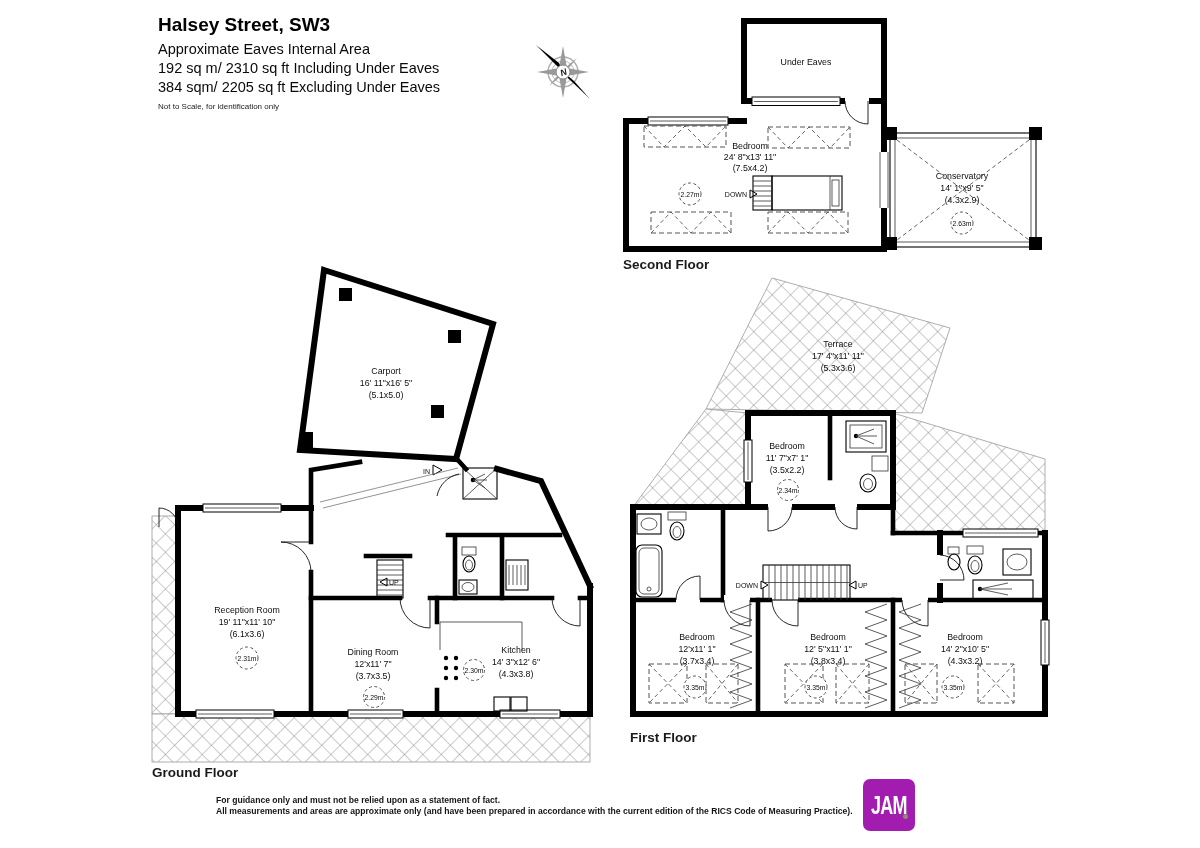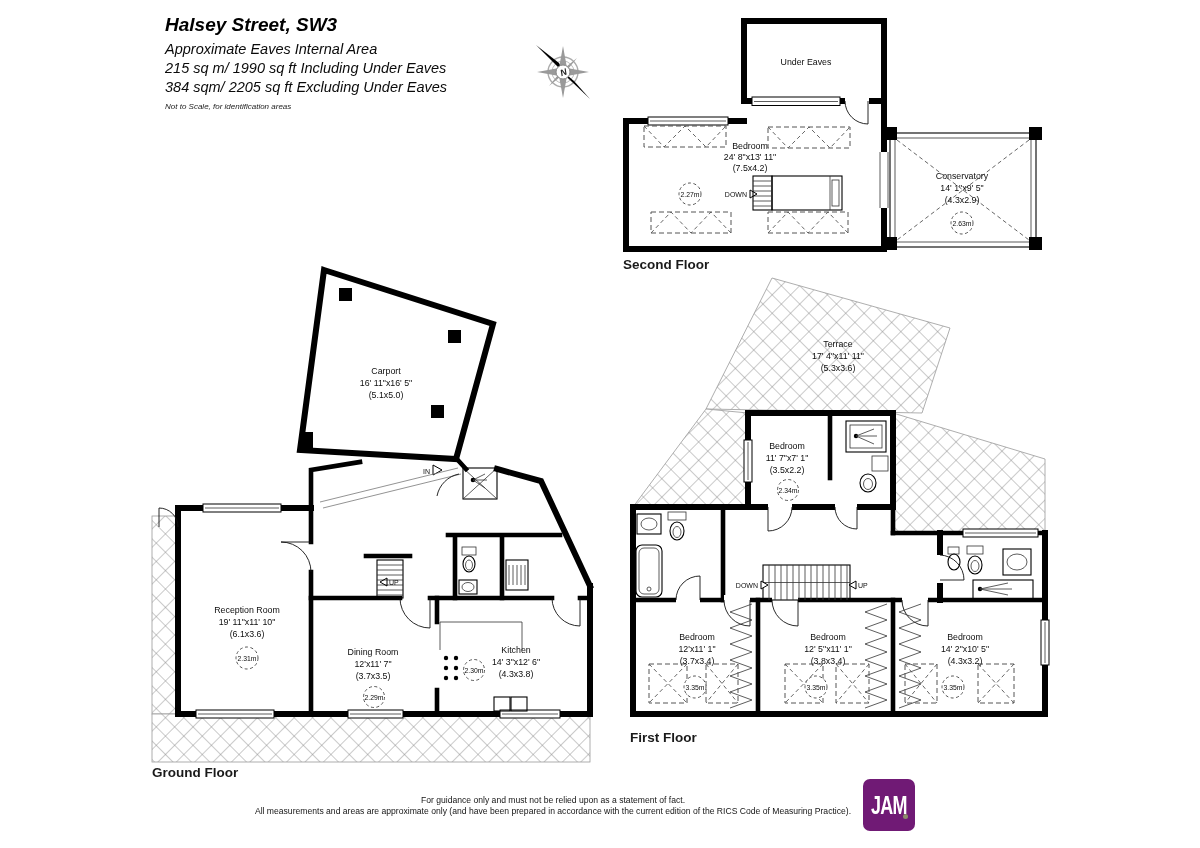--- a/index.html
+++ b/index.html
@@ -1,25 +1,25 @@
 <!DOCTYPE html>
 <html><head>
 <meta charset="utf-8">
 <style>
   html,body{margin:0;padding:0;background:#ffffff;}
   .canvas{position:relative;width:1200px;height:848px;background:#fff;overflow:hidden;
           font-family:"Liberation Sans",sans-serif;color:#111;}
   .overlay{position:absolute;left:0;top:0;}
-  .header{position:absolute;left:165px;top:12px;line-height:1.32;font-style:italic;}
+  .header{position:absolute;left:158px;top:12px;line-height:1.32;}
   .header .title{font-size:19px;font-weight:700;color:#000;margin-bottom:3px;}
   .header .sub{font-size:14.5px;color:#0a0a0a;}
   .header .note{font-size:8px;color:#222;margin-top:5px;}
-  .footer{position:absolute;left:223px;top:795px;width:660px;text-align:center;
-          font-size:8.6px;font-weight:400;color:#151515;line-height:1.28;}
-  .jam{position:absolute;left:863px;top:779px;width:52px;height:52px;background:#701a75;
+  .footer{position:absolute;left:216px;top:795px;width:660px;text-align:left;
+          font-size:8.6px;font-weight:700;color:#151515;line-height:1.28;}
+  .jam{position:absolute;left:863px;top:779px;width:52px;height:52px;background:#a21caf;
        border-radius:7px;display:flex;align-items:center;justify-content:center;}
   .jam .txt{color:#fff;font-weight:700;font-size:23px;letter-spacing:-1px;transform:scaleX(.78) scaleY(1.15);}
   .jam .dot{position:absolute;right:7px;bottom:12px;width:5px;height:5px;border-radius:50%;background:#8d8d6b;}
   
   svg text{font-family:"Liberation Sans",sans-serif;}
   .wall{fill:none;stroke:#000;stroke-width:6;stroke-linecap:square;stroke-linejoin:miter;}
   .wall5{fill:none;stroke:#000;stroke-width:4.6;stroke-linecap:square;}
   .thin{fill:none;stroke:#000;stroke-width:1.1;}
   .thin08{fill:none;stroke:#333;stroke-width:.8;}
   .grayln{fill:none;stroke:#777;stroke-width:.8;}
@@ -37,23 +37,23 @@
   text.north{font-size:9px;font-weight:700;fill:#222;font-style:italic;}
 </style>
 </head>
 <body>
 
 <div class="canvas">
 
   <div class="header">
     <div class="title">Halsey Street, SW3</div>
     <div class="sub">Approximate Eaves Internal Area</div>
-    <div class="sub">215 sq m/ 1990 sq ft Including Under Eaves</div>
+    <div class="sub">192 sq m/ 2310 sq ft Including Under Eaves</div>
     <div class="sub">384 sqm/ 2205 sq ft Excluding Under Eaves</div>
-    <div class="note">Not to Scale, for identification areas</div>
+    <div class="note">Not to Scale, for identification only</div>
   </div>
 
   <svg class="overlay" width="1200" height="848" viewBox="0 0 1200 848">
     <defs>
       <pattern id="hatch" width="13" height="13" patternUnits="userSpaceOnUse" patternTransform="rotate(45)">
         <rect width="13" height="13" fill="#ffffff"></rect>
         <path d="M0,0 L0,13 M0,0 L13,0" stroke="#8a8a8a" stroke-width="0.9"></path>
       </pattern>
     </defs>
 

